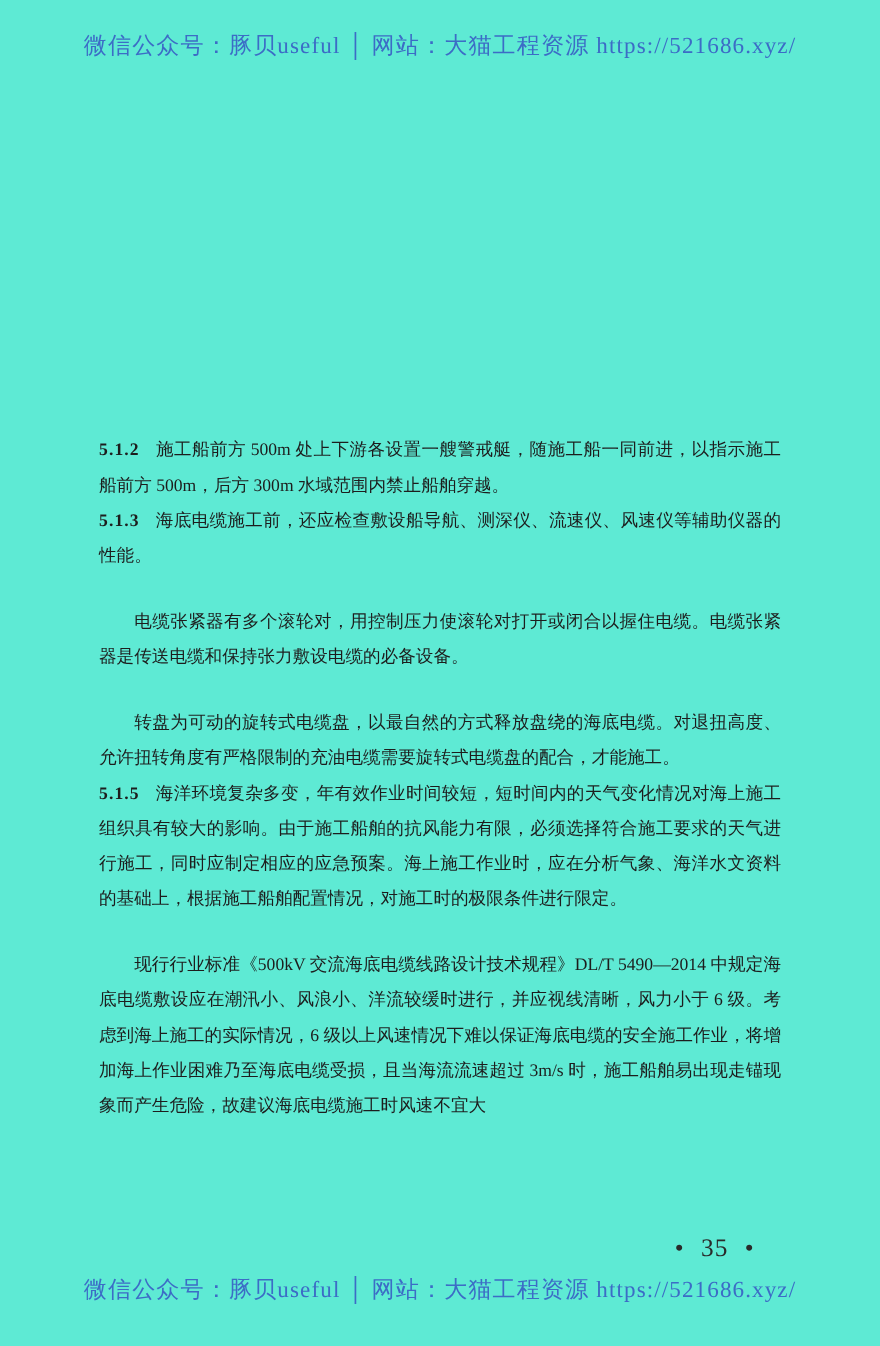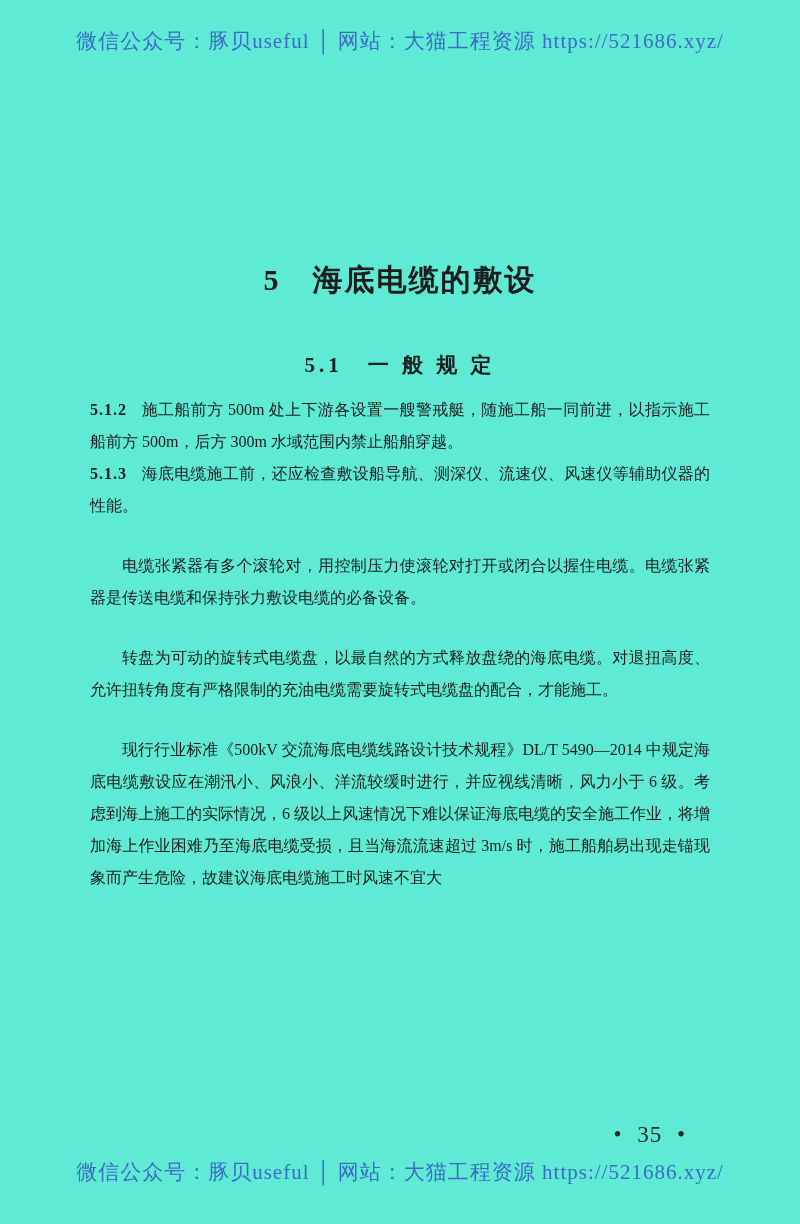--- a/index.html
+++ b/index.html
@@ -85,42 +85,43 @@
     letter-spacing: 1px;
   }
 </style>
 </head>
 <body>
 
 <div class="page">
 
   <div class="watermark header">微信公众号：豚贝useful │ 网站：大猫工程资源 https://521686.xyz/</div>
 
-  <h1 class="chapter-title">5　海底电缆的敷设</h1>
 
-  <h2 class="section-title">5.1　一 般 规 定</h2>
 
   <div class="doc-body">
 
     <p>
       <span class="clause-num">5.1.2</span><span>施工船前方 500m 处上下游各设置一艘警戒艇，随施工船一同前进，以指示施工船前方 500m，后方 300m 水域范围内禁止船舶穿越。</span>
     </p>
 
     <p>
       <span class="clause-num">5.1.3</span><span>海底电缆施工前，还应检查敷设船导航、测深仪、流速仪、风速仪等辅助仪器的性能。</span>
     </p>
 
     <p class="indented">
       <span>电缆张紧器有多个滚轮对，用控制压力使滚轮对打开或闭合以握住电缆。电缆张紧器是传送电缆和保持张力敷设电缆的必备设备。</span>
     </p>
 
     <p class="indented">
       <span>转盘为可动的旋转式电缆盘，以最自然的方式释放盘绕的海底电缆。对退扭高度、允许扭转角度有严格限制的充油电缆需要旋转式电缆盘的配合，才能施工。</span>
     </p>
 
+    <p>
+      <span class="clause-num">5.1.5</span><span>海洋环境复杂多变，年有效作业时间较短，短时间内的天气变化情况对海上施工组织具有较大的影响。由于施工船舶的抗风能力有限，必须选择符合施工要求的天气进行施工，同时应制定相应的应急预案。海上施工作业时，应在分析气象、海洋水文资料的基础上，根据施工船舶配置情况，对施工时的极限条件进行限定。</span>
+    </p>
 
     <p class="indented">
       <span>现行行业标准《500kV 交流海底电缆线路设计技术规程》DL/T 5490—2014 中规定海底电缆敷设应在潮汛小、风浪小、洋流较缓时进行，并应视线清晰，风力小于 6 级。考虑到海上施工的实际情况，6 级以上风速情况下难以保证海底电缆的安全施工作业，将增加海上作业困难乃至海底电缆受损，且当海流流速超过 3m/s 时，施工船舶易出现走锚现象而产生危险，故建议海底电缆施工时风速不宜大</span>
     </p>
 
   </div>
 
   <div class="page-number">• 35 •</div>
 
   <div class="watermark footer">微信公众号：豚贝useful │ 网站：大猫工程资源 https://521686.xyz/</div>

